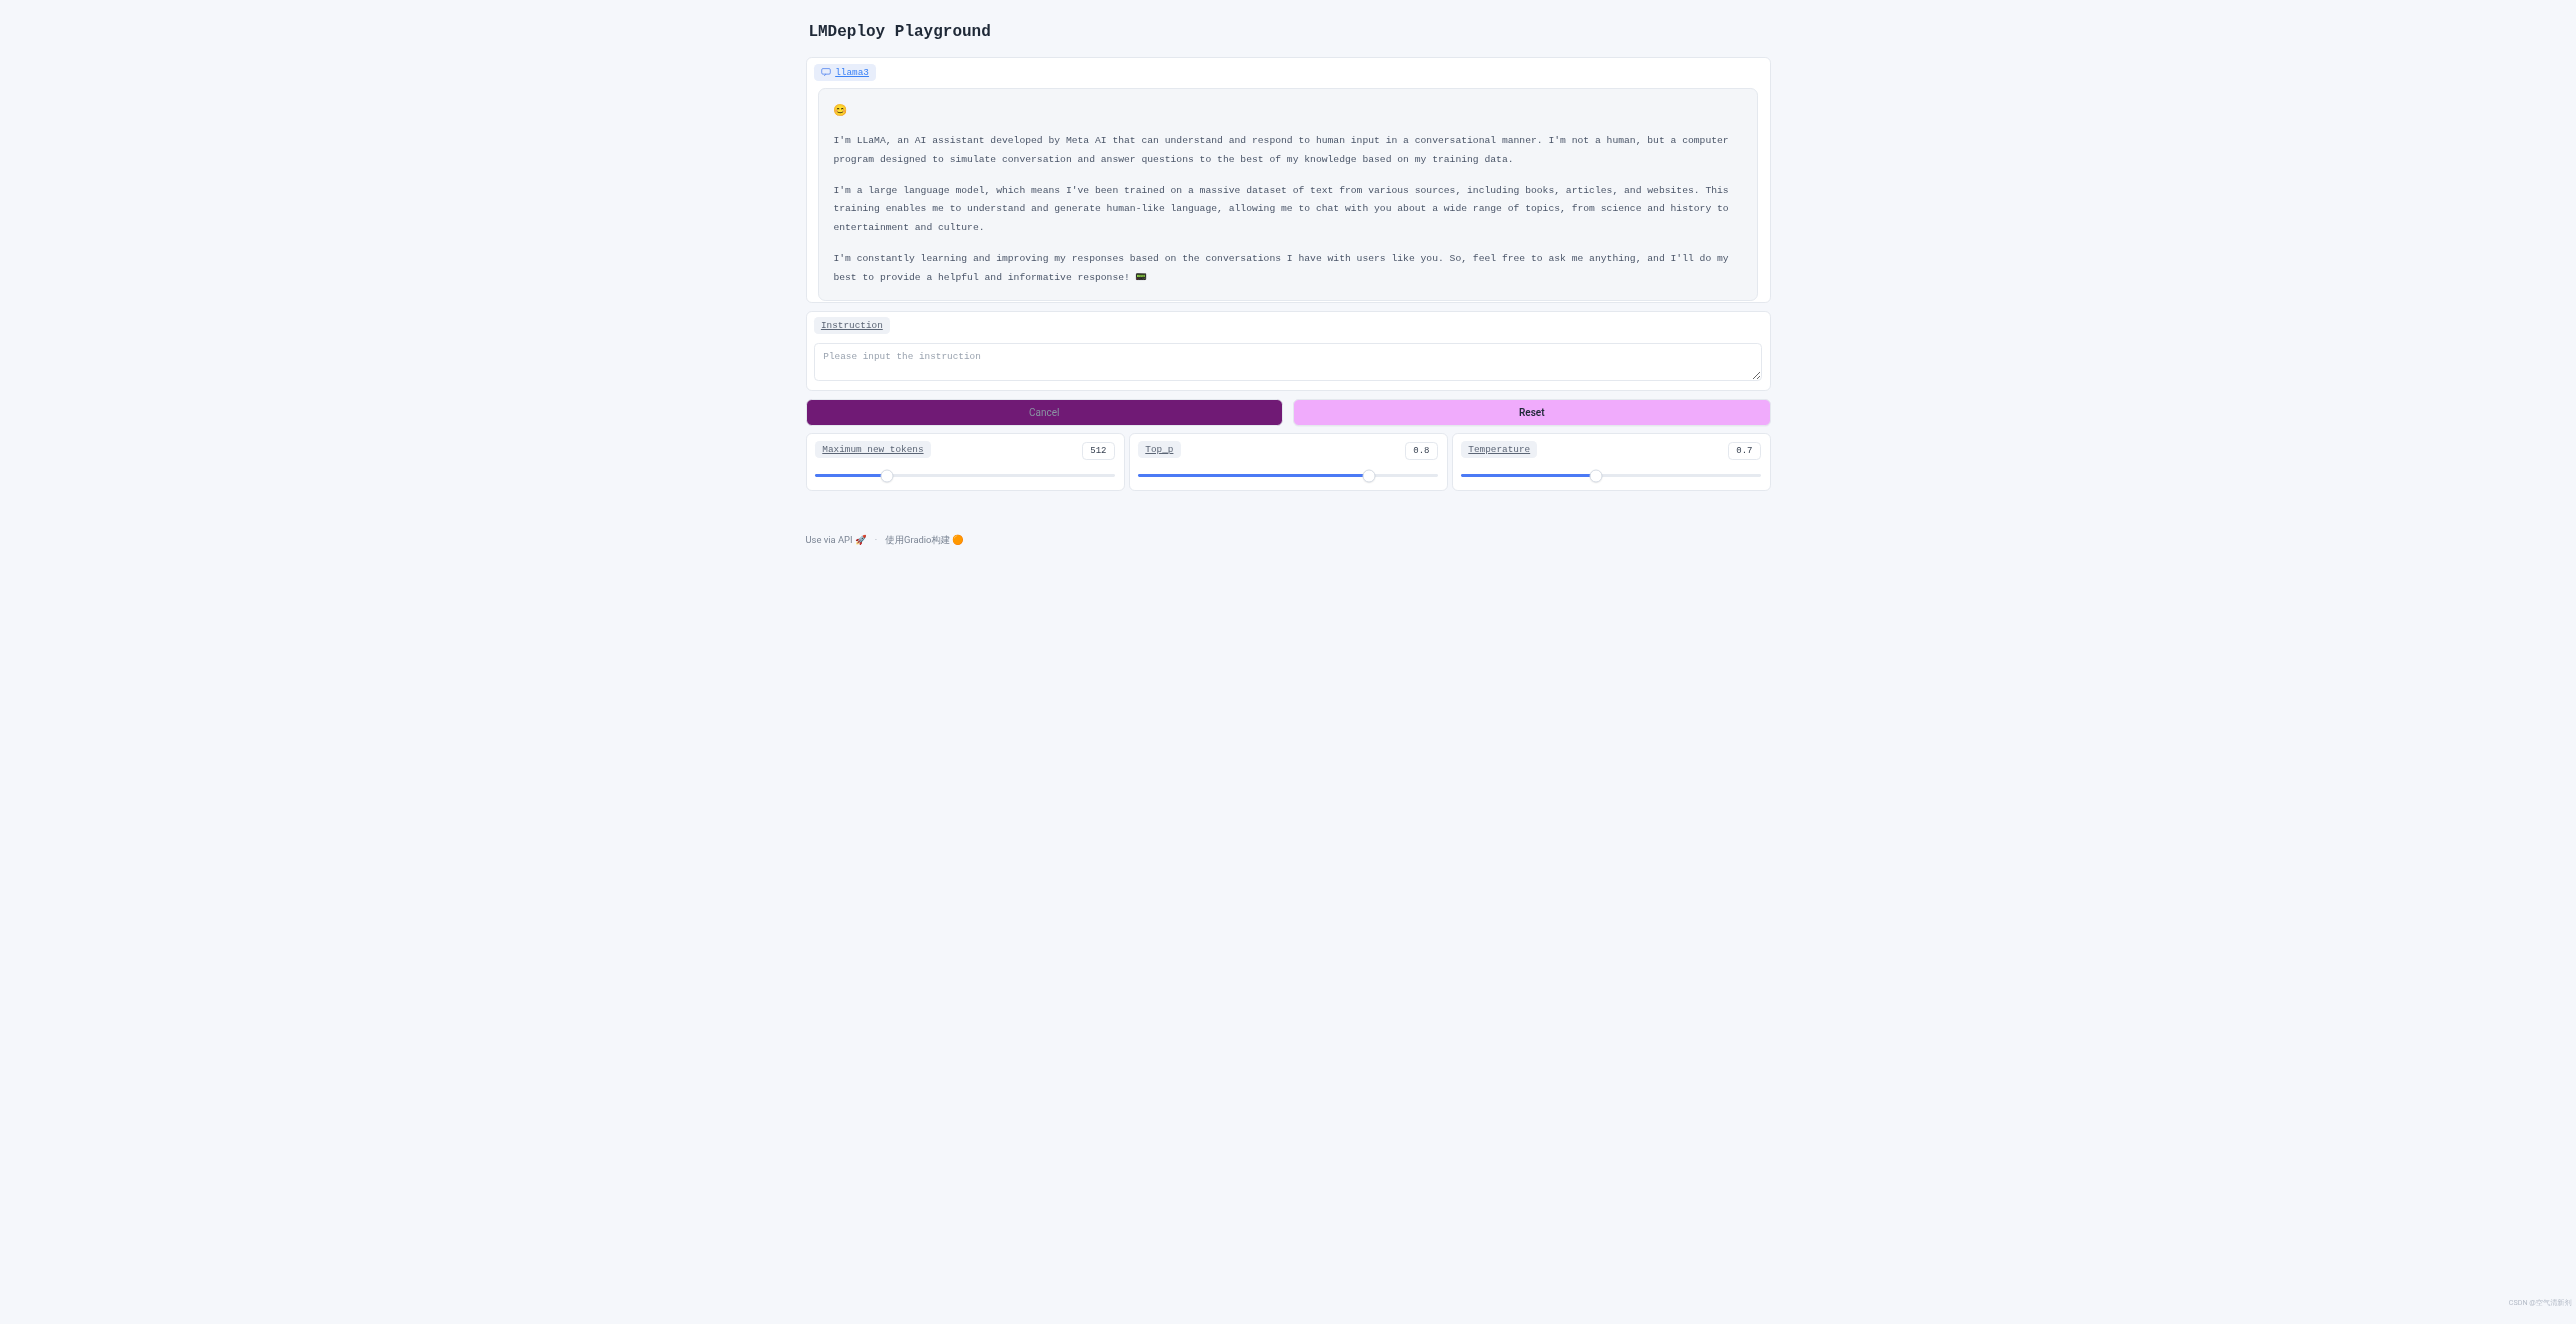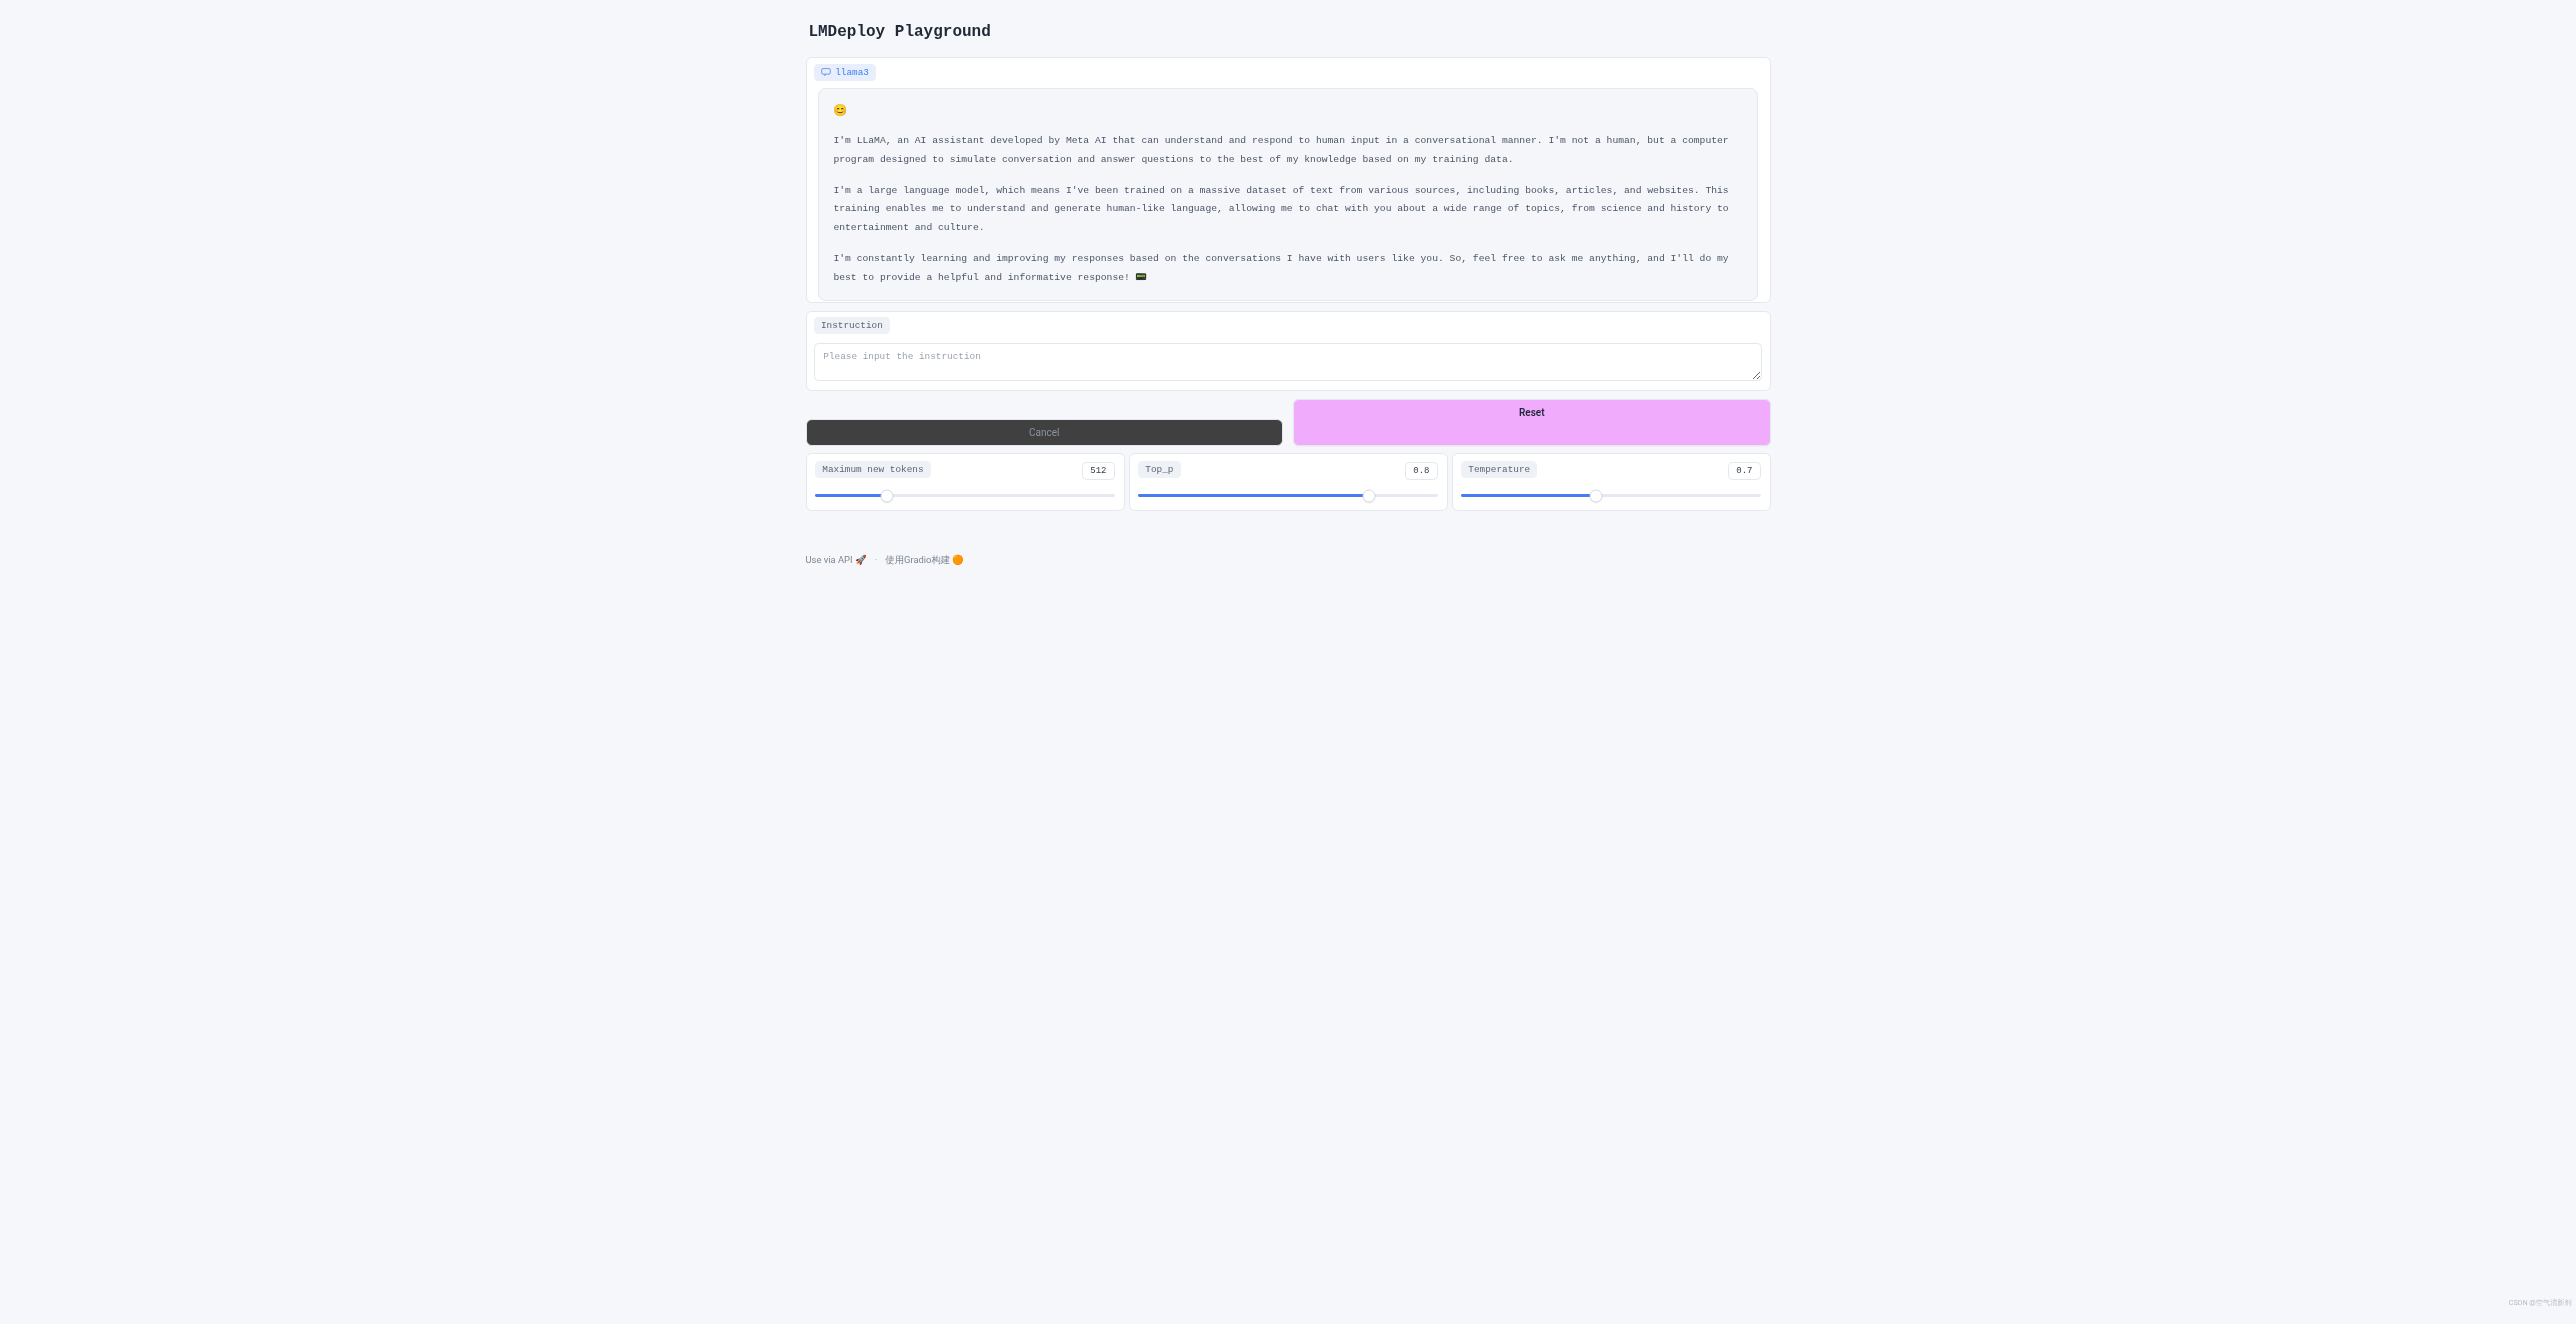--- a/index.html
+++ b/index.html
@@ -35,20 +35,21 @@
   .pill {
     display: inline-flex;
     align-items: center;
     gap: 4.3px;
     background: #e8eefb;
     color: #3b82f6;
     font-size: 9.4px;
     padding: 2.9px 7.2px;
     border-radius: 4.3px;
     margin-bottom: 2.9px;
+    text-decoration: underline;
   }
   .pill-gray { background: #eef1f6; color: #5b6575; }
   .chat-scroll {
     position: relative;
     max-height: 238px;
     overflow-y: auto;
     padding: 4.3px 4.3px 0 4.3px;
   }
   .chat-user {
     background: #eaf1fc;
@@ -86,21 +87,21 @@
   .btn {
     flex: 1;
     text-align: center;
     padding: 7.2px 0;
     border-radius: 5.8px;
     font-size: 10px;
     cursor: pointer;
     border: 0.7px solid #e4e8ee;
     background: #fff;
   }
-  .btn-muted { background: #404040; color: #8a94a3; margin-top: 20px; }
+  .btn-muted { background: #701a75; color: #8a94a3; }
   .btn-default { background: #f0abfc; color: #1f2937; font-weight: 600; box-shadow: 0 0.7px 0.7px rgba(0,0,0,0.03);}
   .sliders { display: flex; gap: 4px; }
   .slider-panel {
     flex: 1;
     background: #fff;
     border: 0.7px solid #e4e8ee;
     border-radius: 5.8px;
     padding: 7.2px 8.6px 13px 8.6px;
   }
   .slider-head { display: flex; justify-content: space-between; align-items: center; margin-bottom: 13px; }

